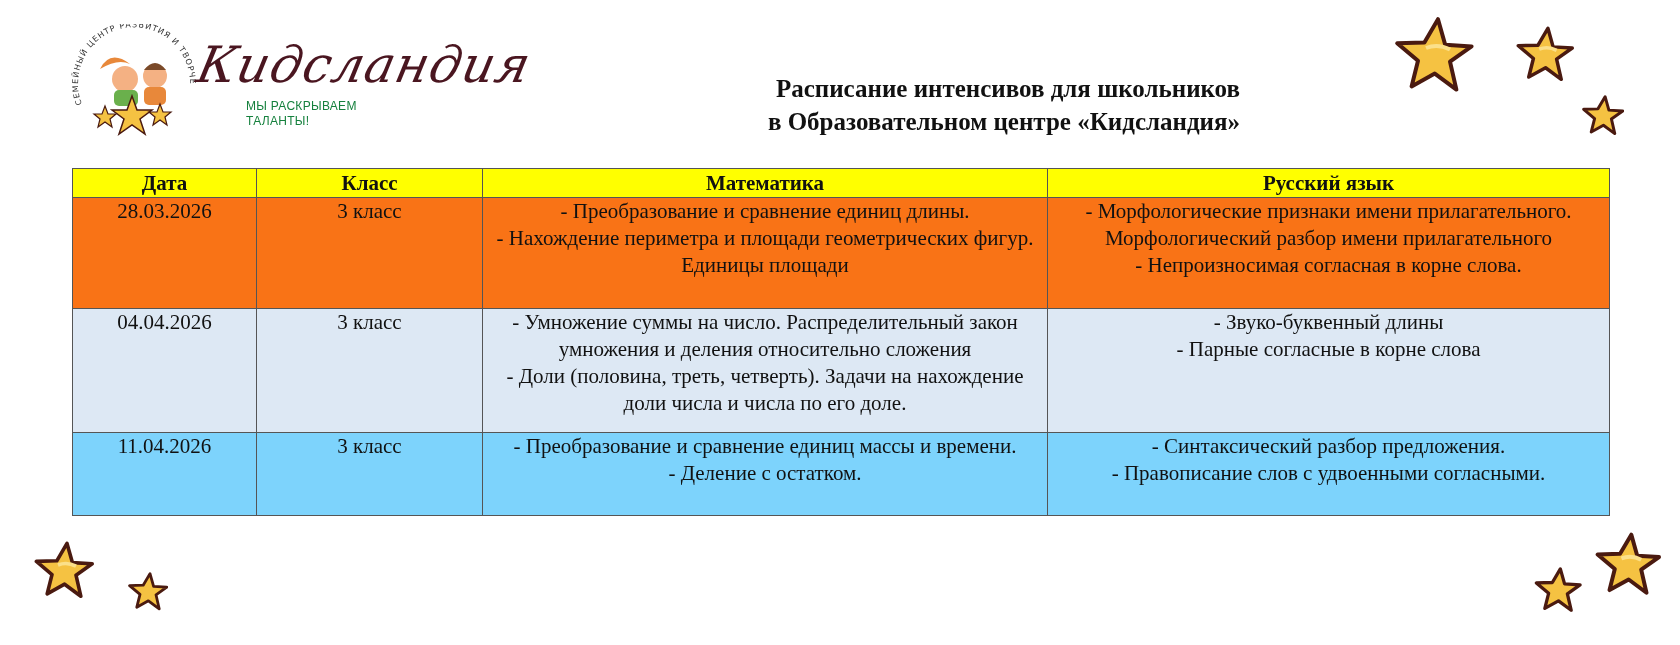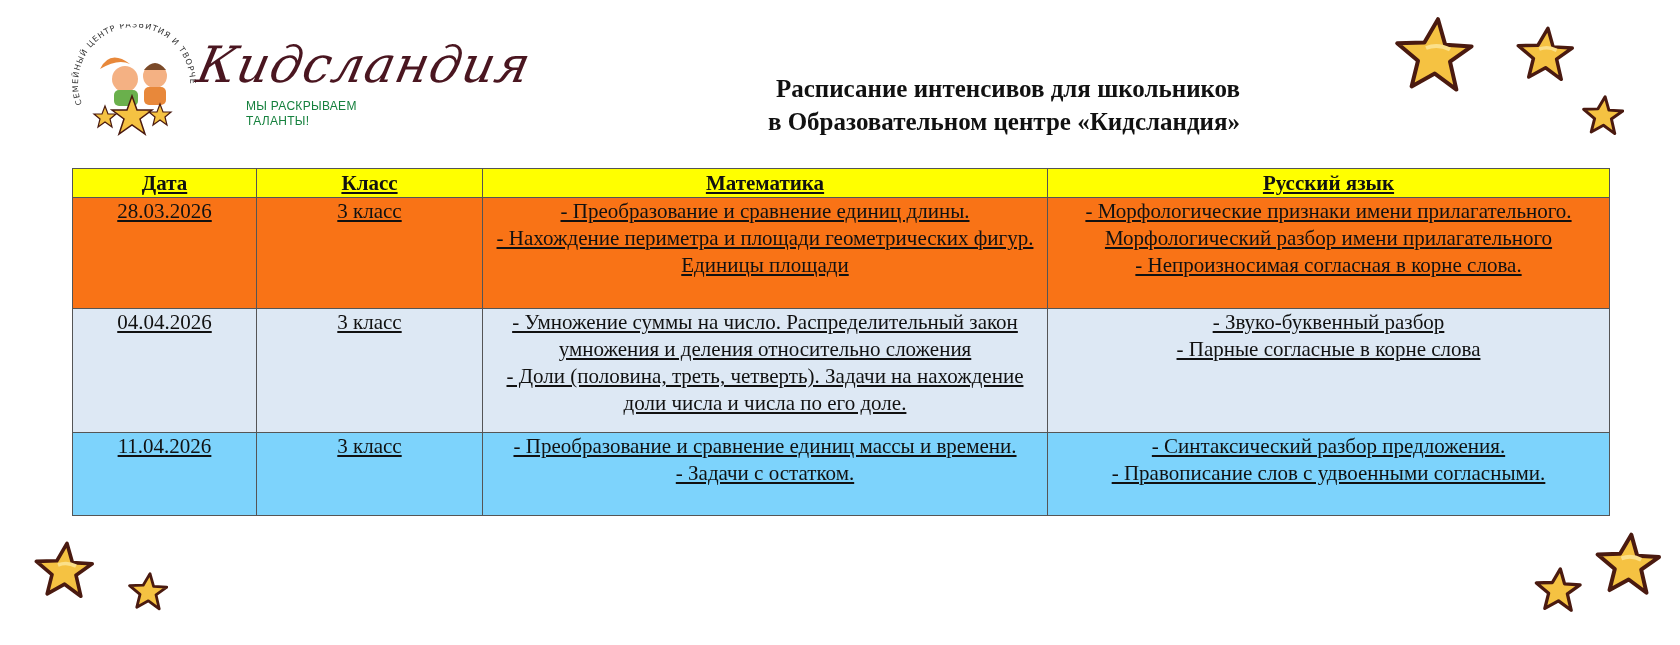--- a/index.html
+++ b/index.html
@@ -23,21 +23,21 @@
     .title {
       position: absolute; left: 440px; width: 800px; top: 72px; text-align: right;
       font-weight: bold; font-size: 25px; line-height: 33px;
     }
     table.schedule {
       position: absolute; left: 72px; top: 168px; width: 1537px;
       border-collapse: collapse; table-layout: fixed;
       font-size: 21px; line-height: 27px;
     }
     table.schedule th, table.schedule td {
-      border: 1.5px solid #555; text-align: center; vertical-align: top; padding: 0 6px; text-decoration: underline;
+      border: 1.5px solid #555; text-align: center; vertical-align: top; padding: 0 6px;
     }
     table.schedule th {
       background: #ffff00; font-weight: bold; font-size: 21px; line-height: 28px; height: 28px;
     }
     .row-0 td { background: #f97316; height: 110px; }
     .row-1 td { background: #dde8f4; height: 123px; margin-top: 48px; }
     .row-2 td { background: #7dd3fc; height: 82px; }
     .cell-line { display: block; }
     .star { position: absolute; }
   </style>
@@ -103,30 +103,30 @@
       </td>
     </tr>
     <tr class="row-1">
       <td>04.04.2026</td>
       <td>3 класс</td>
       <td>
         <span class="cell-line">- Умножение суммы на число. Распределительный закон умножения и деления относительно сложения</span>
         <span class="cell-line">- Доли (половина, треть, четверть). Задачи на нахождение доли числа и числа по его доле.</span>
       </td>
       <td>
-        <span class="cell-line">- Звуко-буквенный разбор</span>
+        <span class="cell-line">- Звуко-буквенный длины</span>
         <span class="cell-line">- Парные согласные в корне слова</span>
       </td>
     </tr>
     <tr class="row-2">
       <td>11.04.2026</td>
       <td>3 класс</td>
       <td>
         <span class="cell-line">- Преобразование и сравнение единиц массы и времени.</span>
-        <span class="cell-line">- Задачи с остатком.</span>
+        <span class="cell-line">- Деление с остатком.</span>
       </td>
       <td>
         <span class="cell-line">- Синтаксический разбор предложения.</span>
         <span class="cell-line">- Правописание слов с удвоенными согласными.</span>
       </td>
     </tr>
   </tbody>
 </table>
 
 <svg class="star" style="left:1393px;top:16px" width="82" height="80" viewBox="0 0 100 100">

